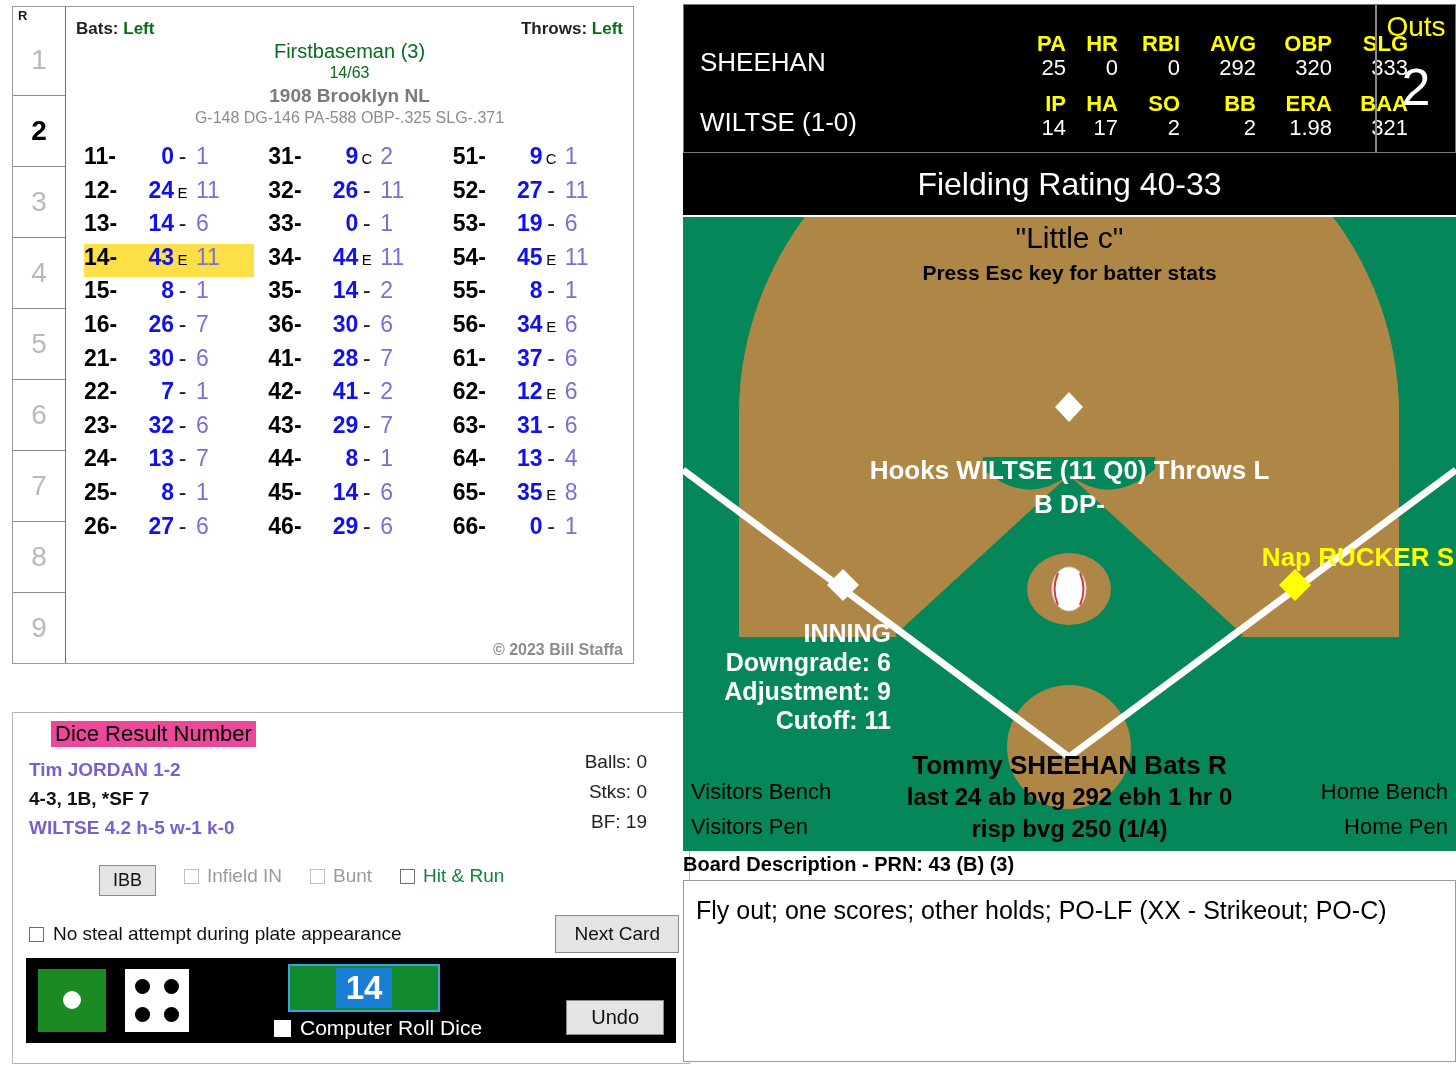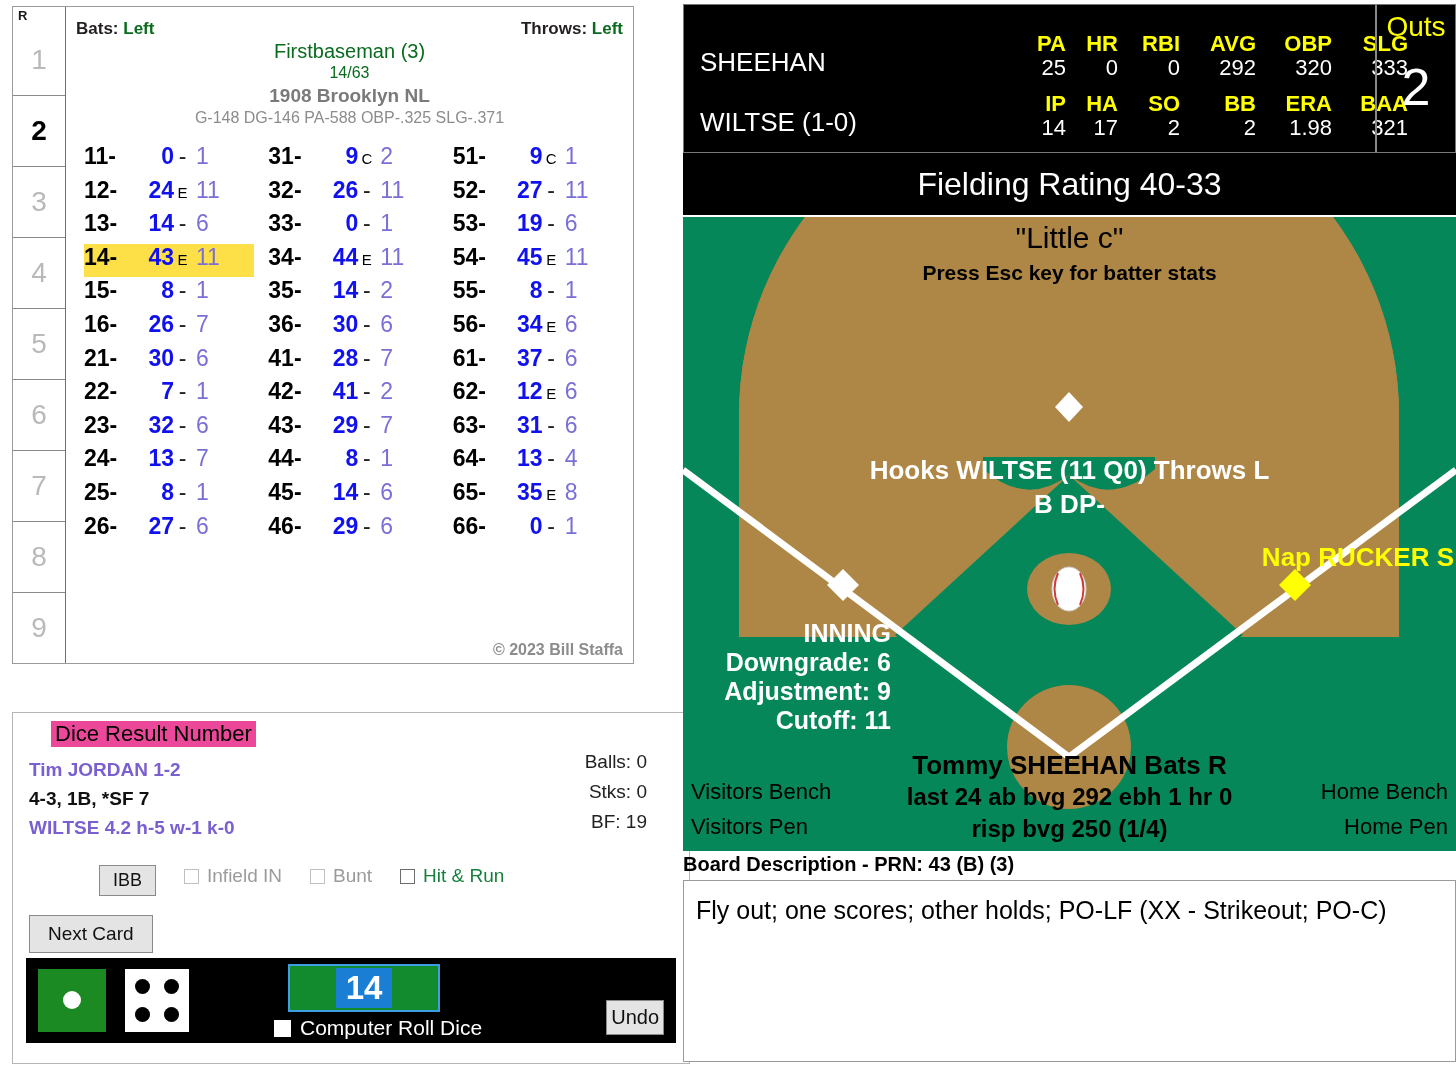--- a/index.html
+++ b/index.html
@@ -112,21 +112,21 @@
                 background: #128a2e; border: 2px solid #3b9fe0;
                 display: flex; align-items: center; justify-content: center; }
   #result-num { background: #1a7fd4; color: #fff; font-size: 33px; font-weight: bold;
                 padding: 0 10px; line-height: 40px; }
   #crd-row { position: absolute; left: 248px; top: 58px; display: flex;
              align-items: center; gap: 9px; }
   #crd-box { width: 17px; height: 17px; background: #fff; }
   #crd-label { color: #fff; font-size: 21px; }
   #undo-btn { position: absolute; right: 12px; top: 42px;
               border: 1px solid #8a8a8a; background: #e4e4e4;
-              padding: 5px 4px; font-size: 20px; color: #111; }
+              padding: 5px 24px; font-size: 20px; color: #111; }
 
   
   #scoreboard { position: absolute; left: 683px; top: 4px;
                 width: 773px; height: 149px; background: #000;
                 border: 1px solid #777; display: flex; }
   #sb-main { flex: 1; position: relative; }
   #sb-outs { width: 80px; border-left: 2px solid #888; position: relative; }
   .sb-name { position: absolute; left: 16px; color: #fff; font-size: 26px;
              font-family: "Liberation Sans", sans-serif; }
   .sb-cells { position: absolute; display: flex; }
@@ -463,20 +463,24 @@
       <span class="box"></span>
       <span>Bunt</span>
     </label>
     <label class="chk on">
       <span class="box"></span>
       <span>Hit &amp; Run</span>
     </label>
   </div>
 
   <div id="ctrl-row2">
+    <label id="nosteal">
+      <span class="box"></span>
+      <span>No steal attempt during plate appearance</span>
+    </label>
     <button id="next-card">Next Card</button>
   </div>
 
   <div id="dice-bar">
     <div id="die-green">
       <span class="pip"></span>
     </div>
     <div id="die-white">
       <span class="pip" style="left:10px; top:10px;"></span>
       <span class="pip" style="left:39px; top:10px;"></span>

